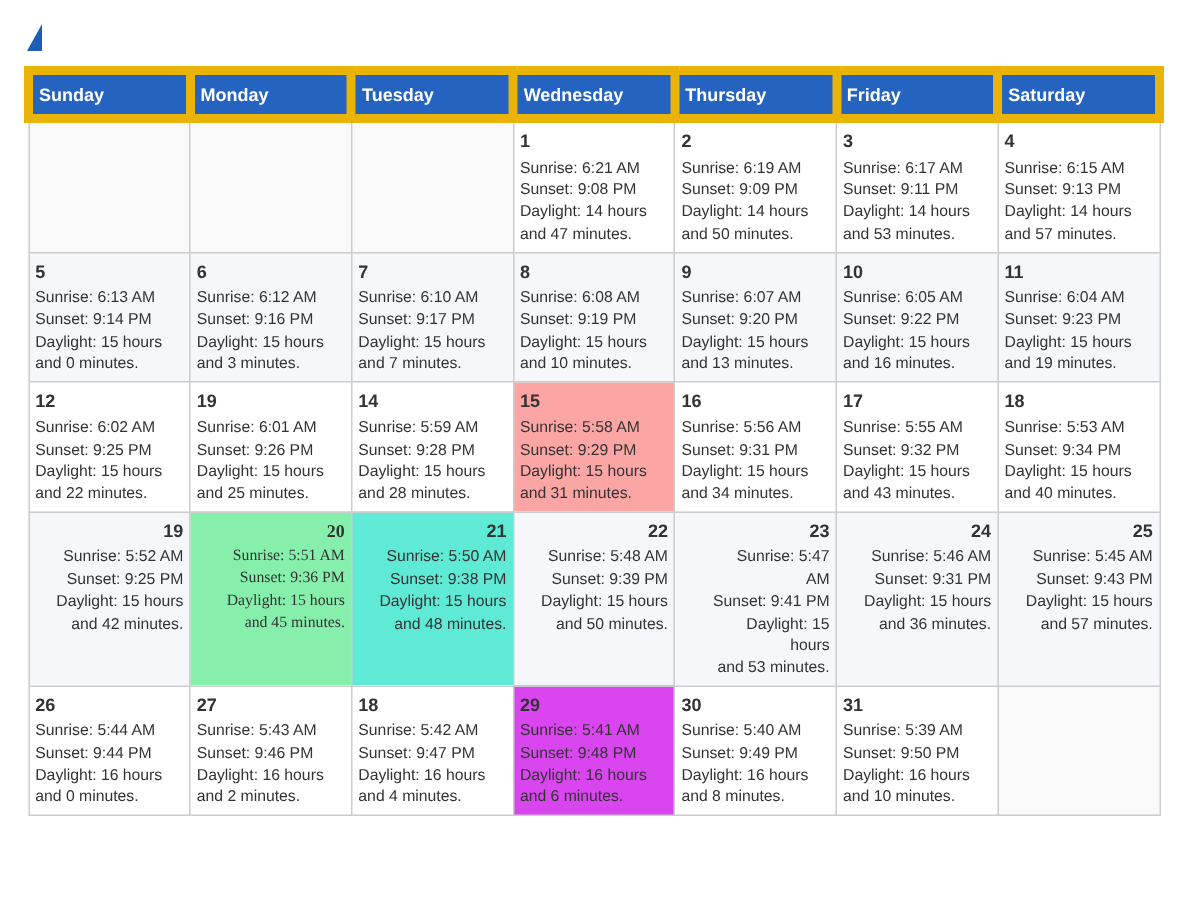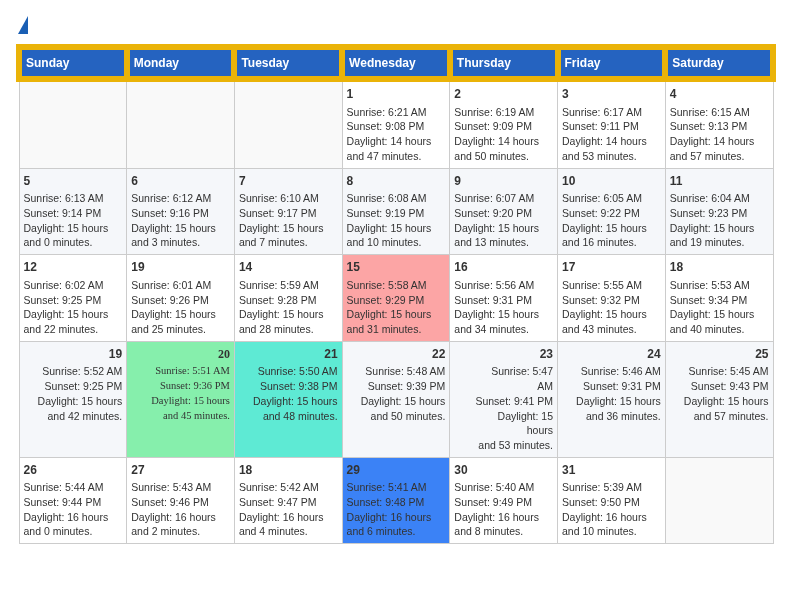--- a/index.html
+++ b/index.html
@@ -150,19 +150,19 @@
         <td style="background: #5eead4;"><span class="day-number">21</span><span>Sunrise: 5:50 AM</span><br><span>Sunset: 9:38 PM</span><br><span>Daylight: 15 hours</span><br><span>and 48 minutes.</span></td>
         <td style="background: rgb(245, 247, 250);"><span class="day-number">22</span><span>Sunrise: 5:48 AM</span><br><span>Sunset: 9:39 PM</span><br><span>Daylight: 15 hours</span><br><span>and 50 minutes.</span></td>
         <td style="background: rgb(245, 247, 250); padding-left: 24px;"><span class="day-number">23</span><span>Sunrise: 5:47 AM</span><br><span>Sunset: 9:41 PM</span><br><span>Daylight: 15 hours</span><br><span>and 53 minutes.</span></td>
         <td style="background: rgb(245, 247, 250); margin-left: 48px;"><span class="day-number">24</span><span>Sunrise: 5:46 AM</span><br><span>Sunset: 9:31 PM</span><br><span>Daylight: 15 hours</span><br><span>and 36 minutes.</span></td>
         <td style="background: rgb(245, 247, 250);"><span class="day-number">25</span><span>Sunrise: 5:45 AM</span><br><span>Sunset: 9:43 PM</span><br><span>Daylight: 15 hours</span><br><span>and 57 minutes.</span></td>
       </tr>
       <tr style="background: rgb(255, 255, 255);">
         <td style="background: rgb(255, 255, 255);"><span class="day-number">26</span><span>Sunrise: 5:44 AM</span><br><span>Sunset: 9:44 PM</span><br><span>Daylight: 16 hours</span><br><span>and 0 minutes.</span></td>
         <td style="background: rgb(255, 255, 255);"><span class="day-number">27</span><span>Sunrise: 5:43 AM</span><br><span>Sunset: 9:46 PM</span><br><span>Daylight: 16 hours</span><br><span>and 2 minutes.</span></td>
         <td style="background: rgb(255, 255, 255);"><span class="day-number">18</span><span>Sunrise: 5:42 AM</span><br><span>Sunset: 9:47 PM</span><br><span>Daylight: 16 hours</span><br><span>and 4 minutes.</span></td>
-        <td style="background: #3b82f6; margin-left: 33px;"><span class="day-number">29</span><span>Sunrise: 5:41 AM</span><br><span>Sunset: 9:48 PM</span><br><span>Daylight: 16 hours</span><br><span>and 6 minutes.</span></td>
+        <td style="background: #d946ef; margin-left: 33px;"><span class="day-number">29</span><span>Sunrise: 5:41 AM</span><br><span>Sunset: 9:48 PM</span><br><span>Daylight: 16 hours</span><br><span>and 6 minutes.</span></td>
         <td style="background: rgb(255, 255, 255);"><span class="day-number">30</span><span>Sunrise: 5:40 AM</span><br><span>Sunset: 9:49 PM</span><br><span>Daylight: 16 hours</span><br><span>and 8 minutes.</span></td>
         <td style="background: rgb(255, 255, 255);"><span class="day-number">31</span><span>Sunrise: 5:39 AM</span><br><span>Sunset: 9:50 PM</span><br><span>Daylight: 16 hours</span><br><span>and 10 minutes.</span></td>
         <td class="empty-cell" style="background: rgb(249, 249, 249);"></td>
       </tr>
     </tbody>
 </table>
 
 </body></html>

